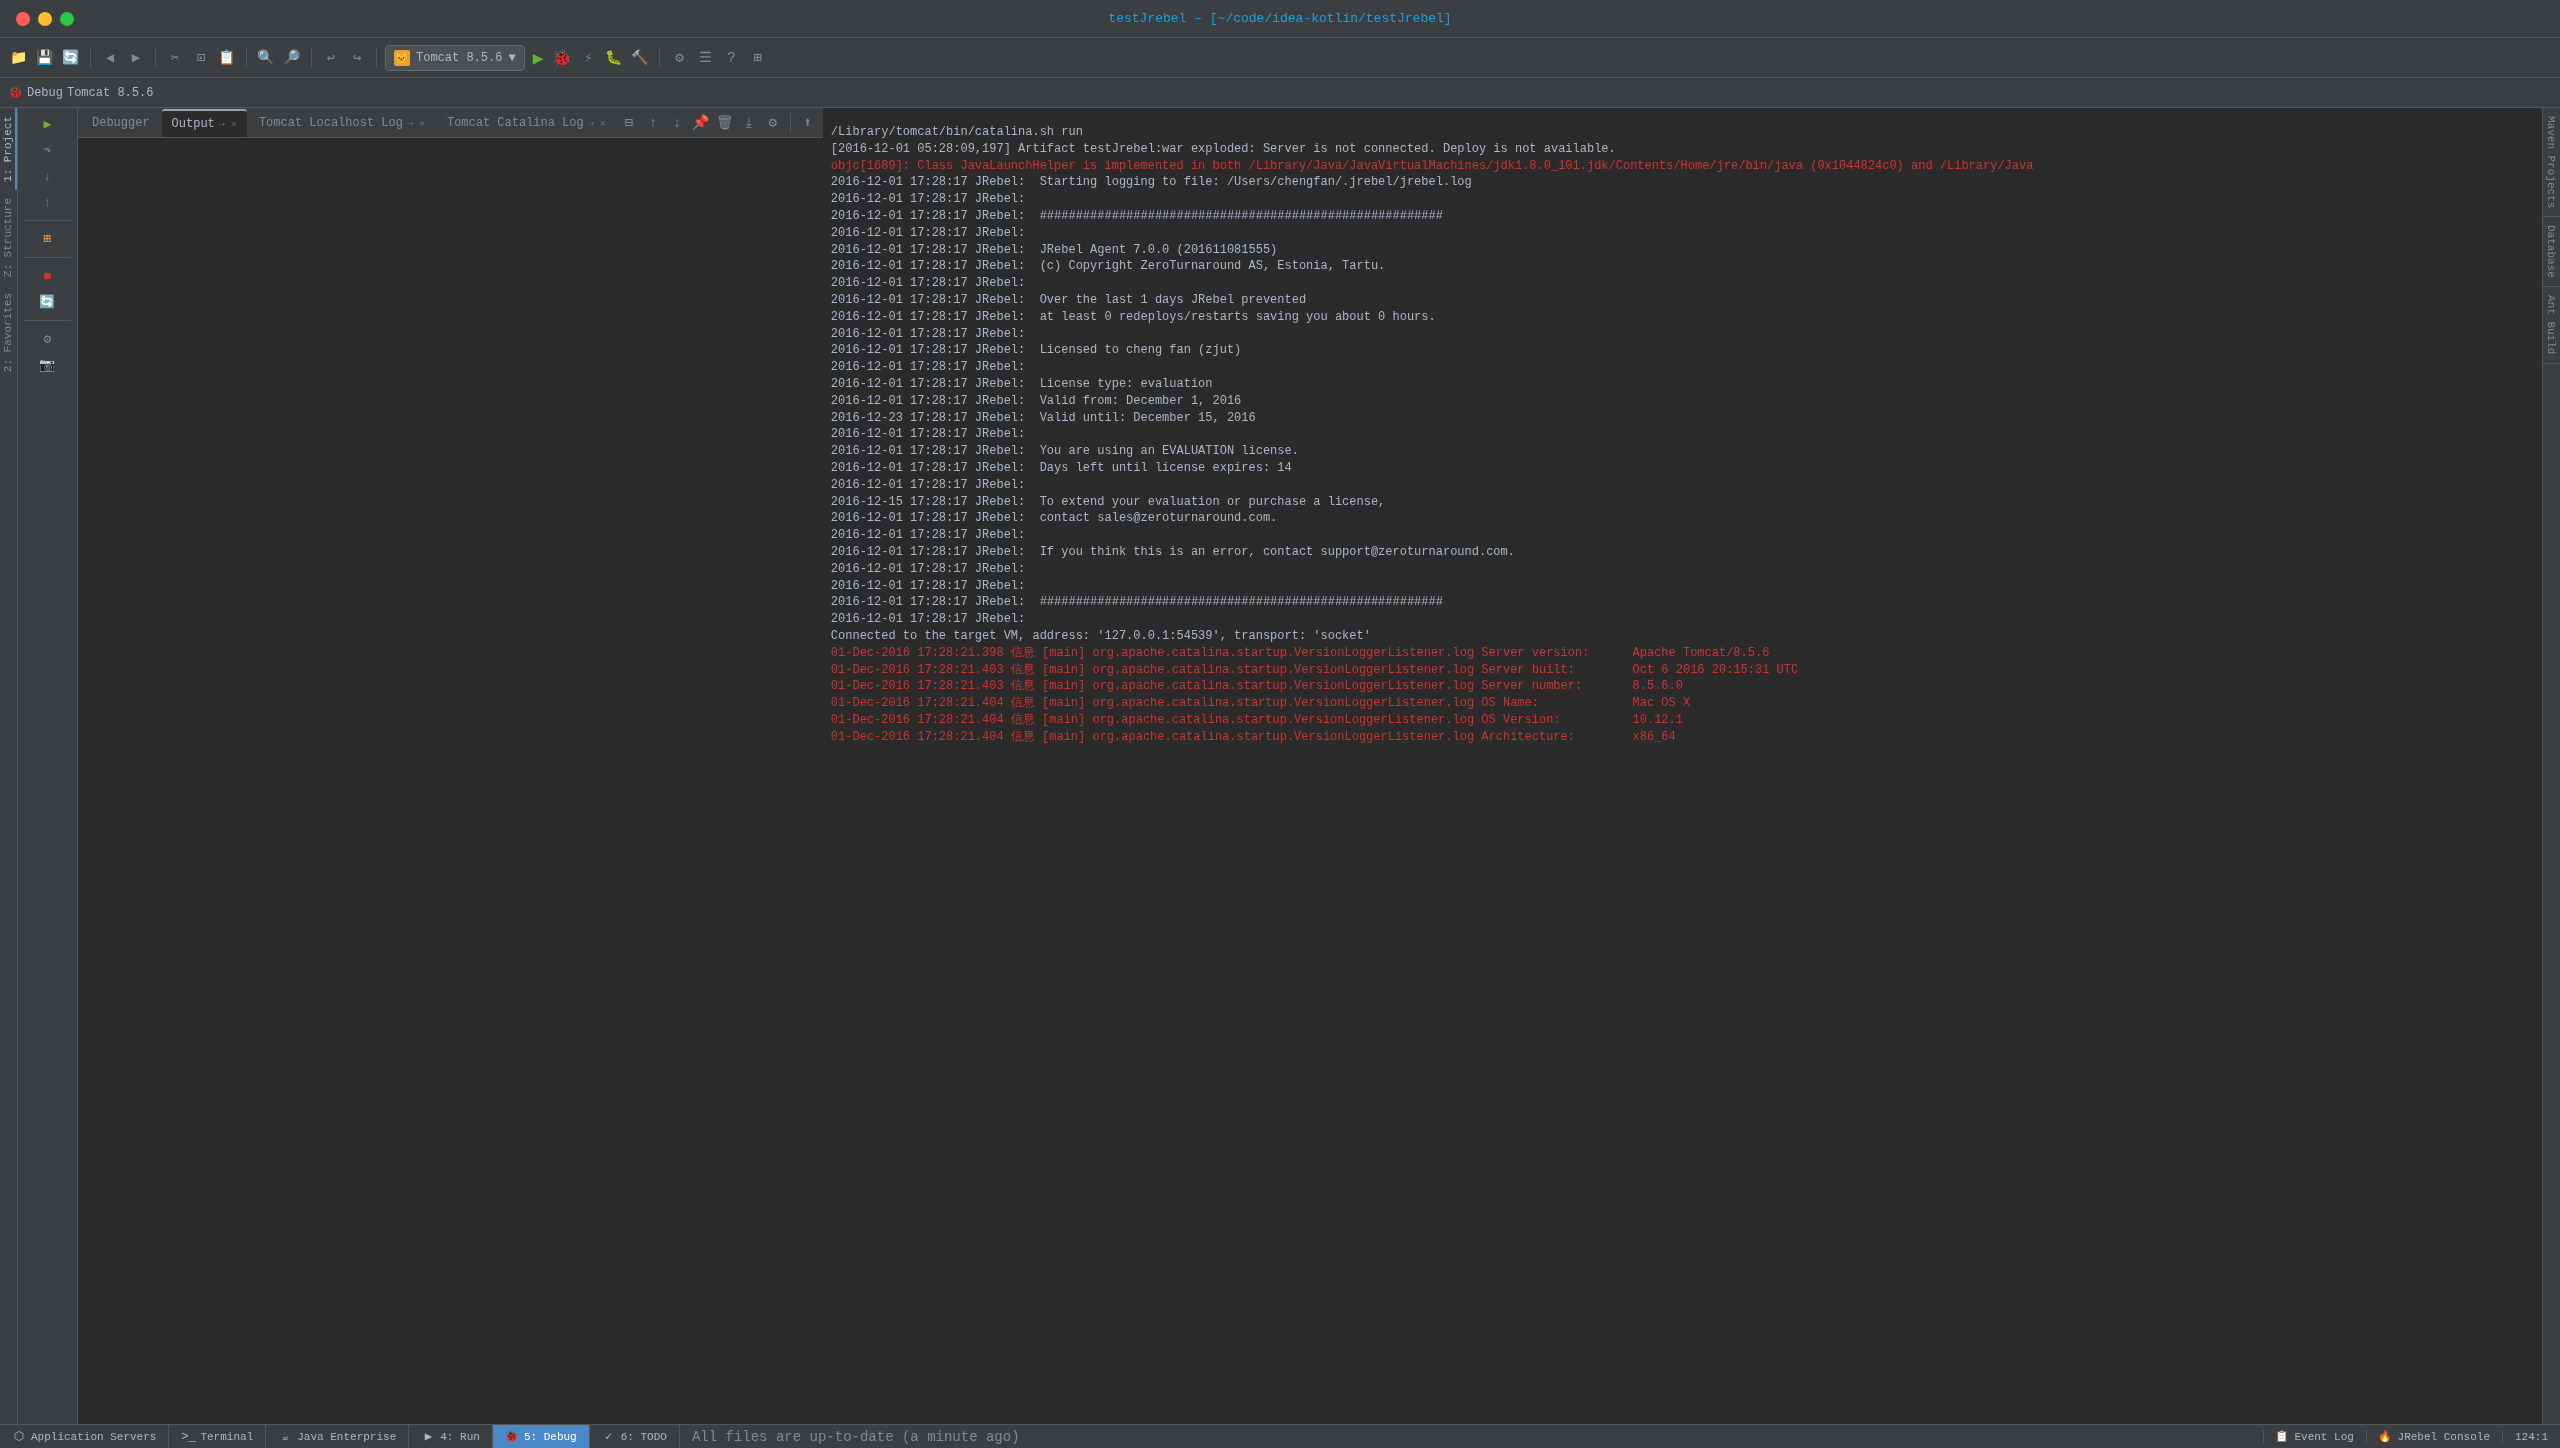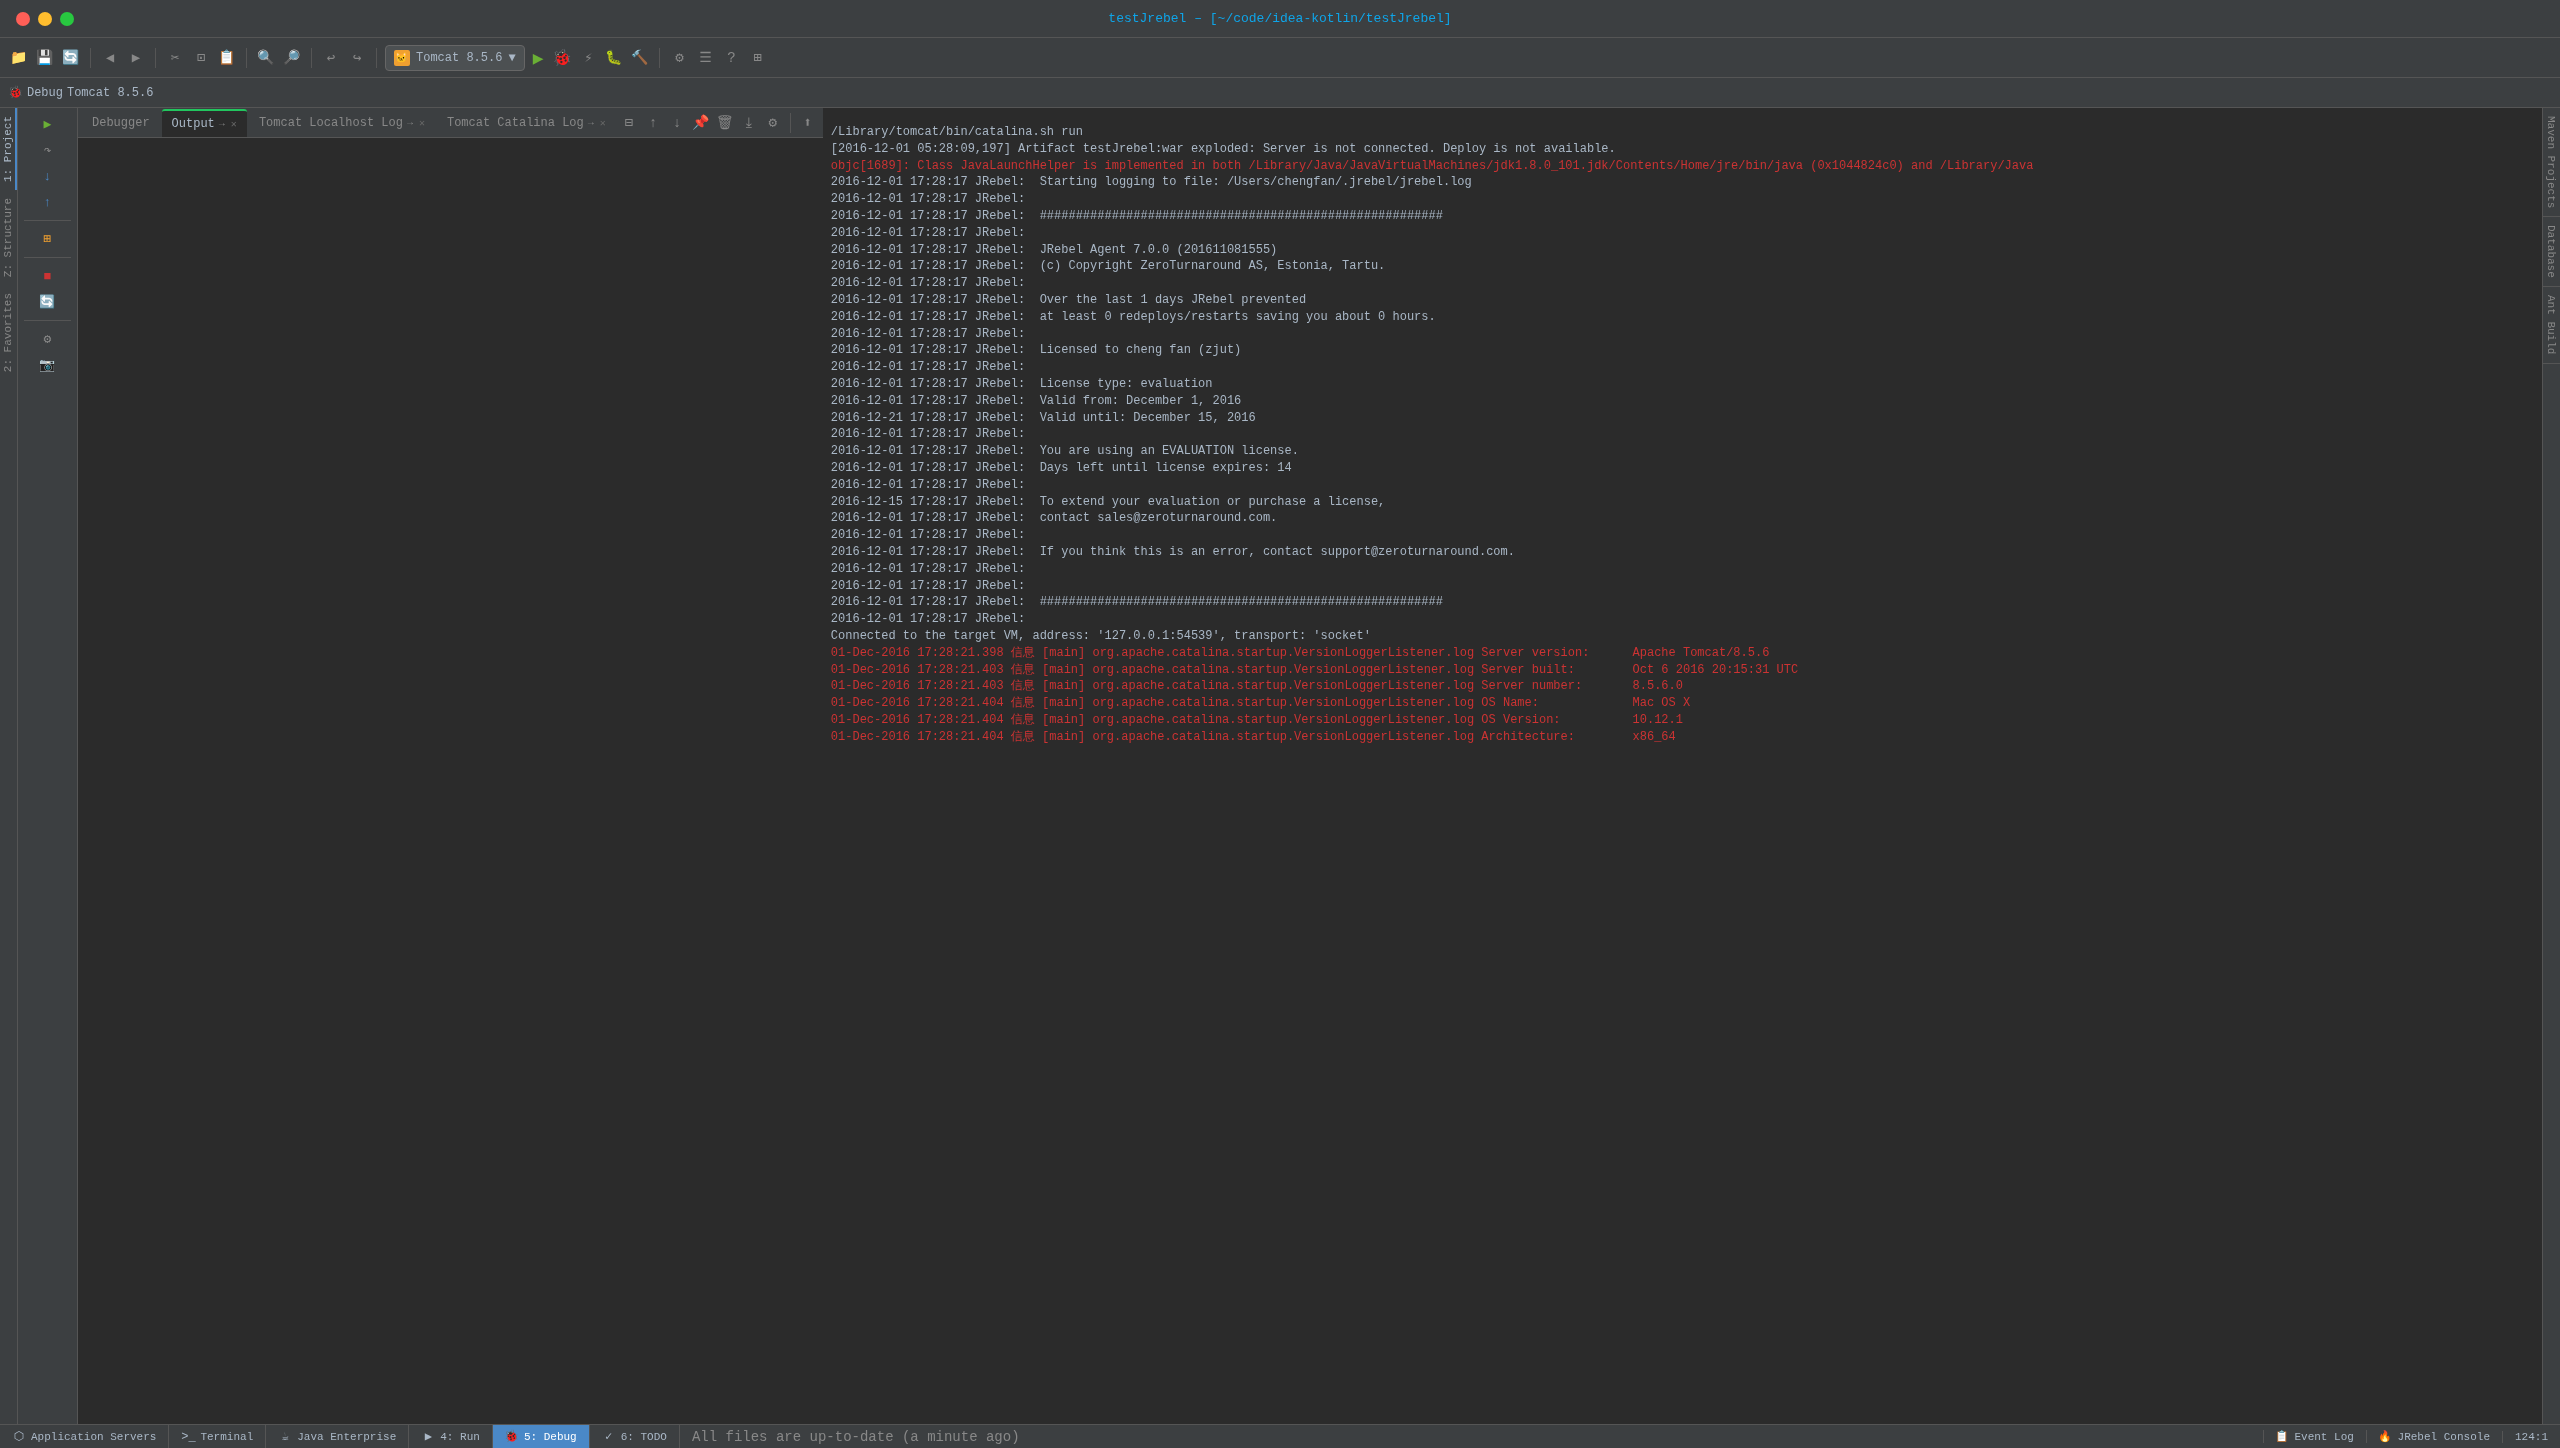--- a/index.html
+++ b/index.html
@@ -122,21 +122,21 @@
       font-size: 12px;
       color: #888;
       cursor: pointer;
       border-radius: 3px 3px 0 0;
       display: flex; align-items: center; gap: 4px;
       height: 28px;
     }
     .tool-tab.active {
       background: #2b2b2b;
       color: #a9b7c6;
-      border-top: 2px solid #22c55e;
+      border-top: 2px solid #a3a3a3;
     }
     .tool-tab-close {
       font-size: 10px;
       color: #666;
       margin-left: 2px;
     }
     .tool-tab-pin { font-size: 10px; color: #888; }
     .tab-toolbar-right {
       margin-left: auto;
       display: flex; align-items: center; gap: 2px;
@@ -401,21 +401,21 @@
         <div class="log-line ">2016-12-01 17:28:17 JRebel:  JRebel Agent 7.0.0 (201611081555)</div>
         <div class="log-line ">2016-12-01 17:28:17 JRebel:  (c) Copyright ZeroTurnaround AS, Estonia, Tartu.</div>
         <div class="log-line ">2016-12-01 17:28:17 JRebel:</div>
         <div class="log-line ">2016-12-01 17:28:17 JRebel:  Over the last 1 days JRebel prevented</div>
         <div class="log-line ">2016-12-01 17:28:17 JRebel:  at least 0 redeploys/restarts saving you about 0 hours.</div>
         <div class="log-line ">2016-12-01 17:28:17 JRebel:</div>
         <div class="log-line ">2016-12-01 17:28:17 JRebel:  Licensed to cheng fan (zjut)</div>
         <div class="log-line ">2016-12-01 17:28:17 JRebel:</div>
         <div class="log-line ">2016-12-01 17:28:17 JRebel:  License type: evaluation</div>
         <div class="log-line ">2016-12-01 17:28:17 JRebel:  Valid from: December 1, 2016</div>
-        <div class="log-line ">2016-12-21 17:28:17 JRebel:  Valid until: December 15, 2016</div>
+        <div class="log-line ">2016-12-23 17:28:17 JRebel:  Valid until: December 15, 2016</div>
         <div class="log-line ">2016-12-01 17:28:17 JRebel:</div>
         <div class="log-line ">2016-12-01 17:28:17 JRebel:  You are using an EVALUATION license.</div>
         <div class="log-line ">2016-12-01 17:28:17 JRebel:  Days left until license expires: 14</div>
         <div class="log-line ">2016-12-01 17:28:17 JRebel:</div>
         <div class="log-line ">2016-12-15 17:28:17 JRebel:  To extend your evaluation or purchase a license,</div>
         <div class="log-line ">2016-12-01 17:28:17 JRebel:  contact sales@zeroturnaround.com.</div>
         <div class="log-line ">2016-12-01 17:28:17 JRebel:</div>
         <div class="log-line ">2016-12-01 17:28:17 JRebel:  If you think this is an error, contact support@zeroturnaround.com.</div>
         <div class="log-line ">2016-12-01 17:28:17 JRebel:</div>
         <div class="log-line ">2016-12-01 17:28:17 JRebel:</div>

